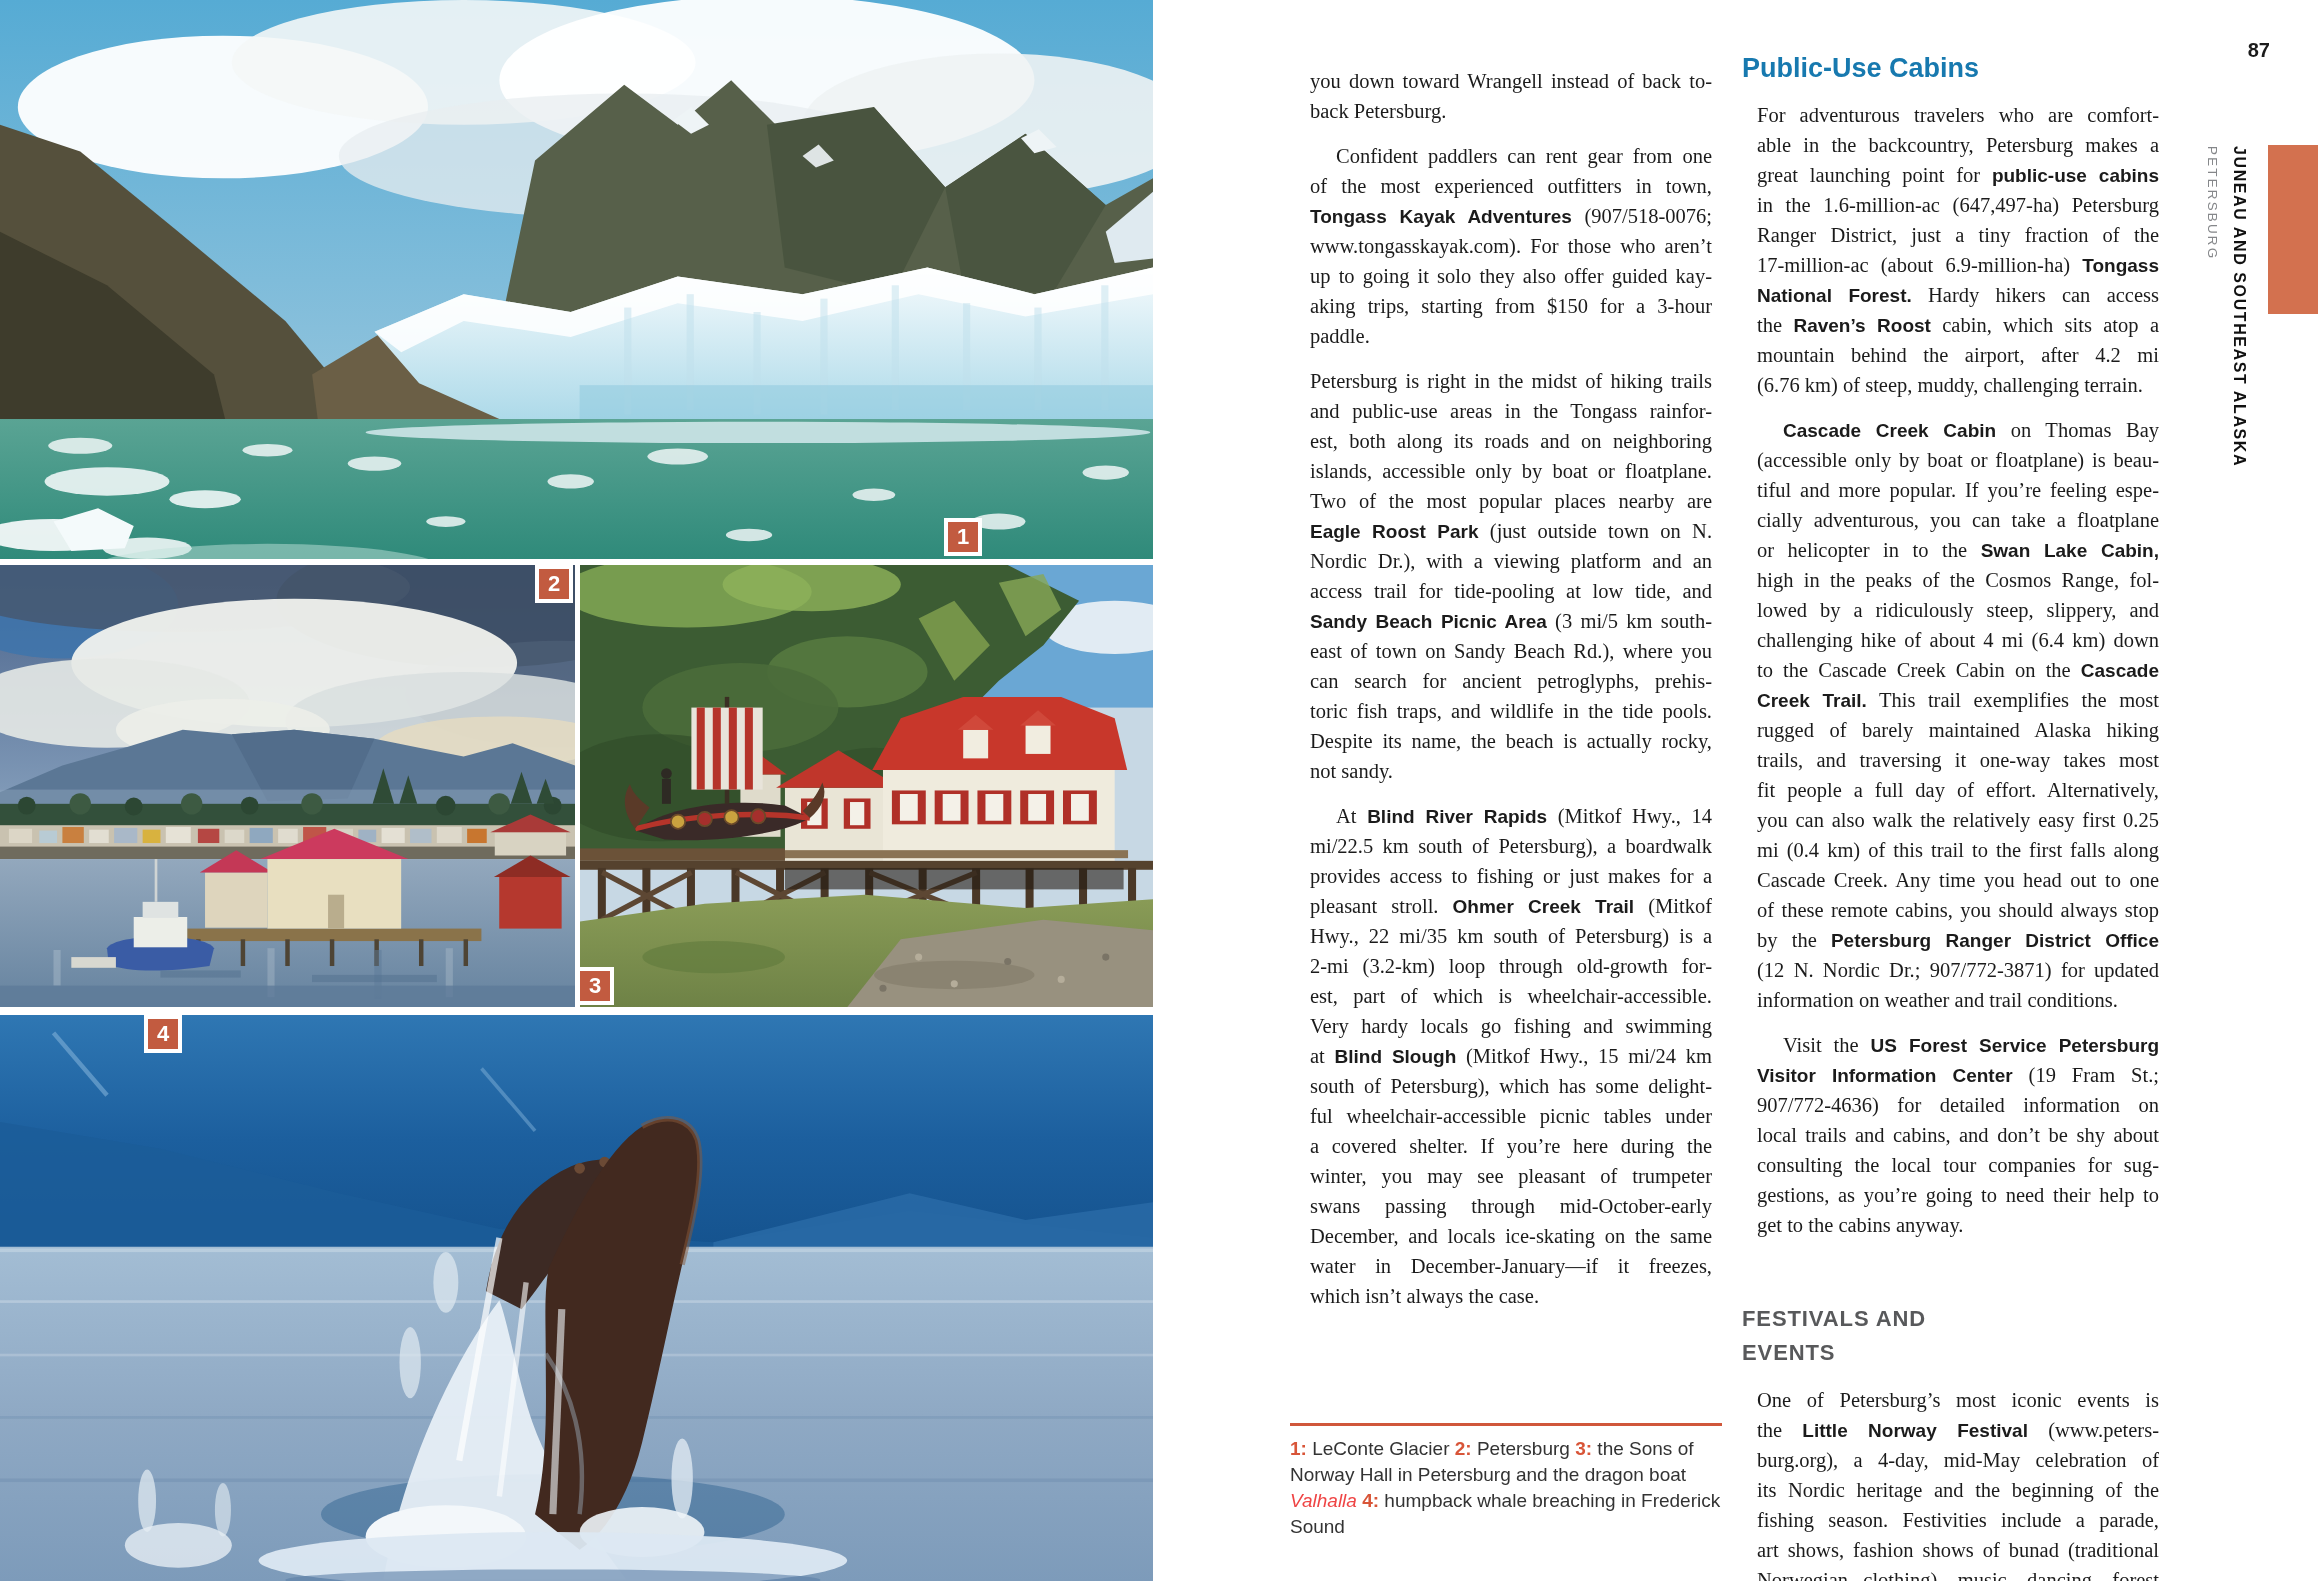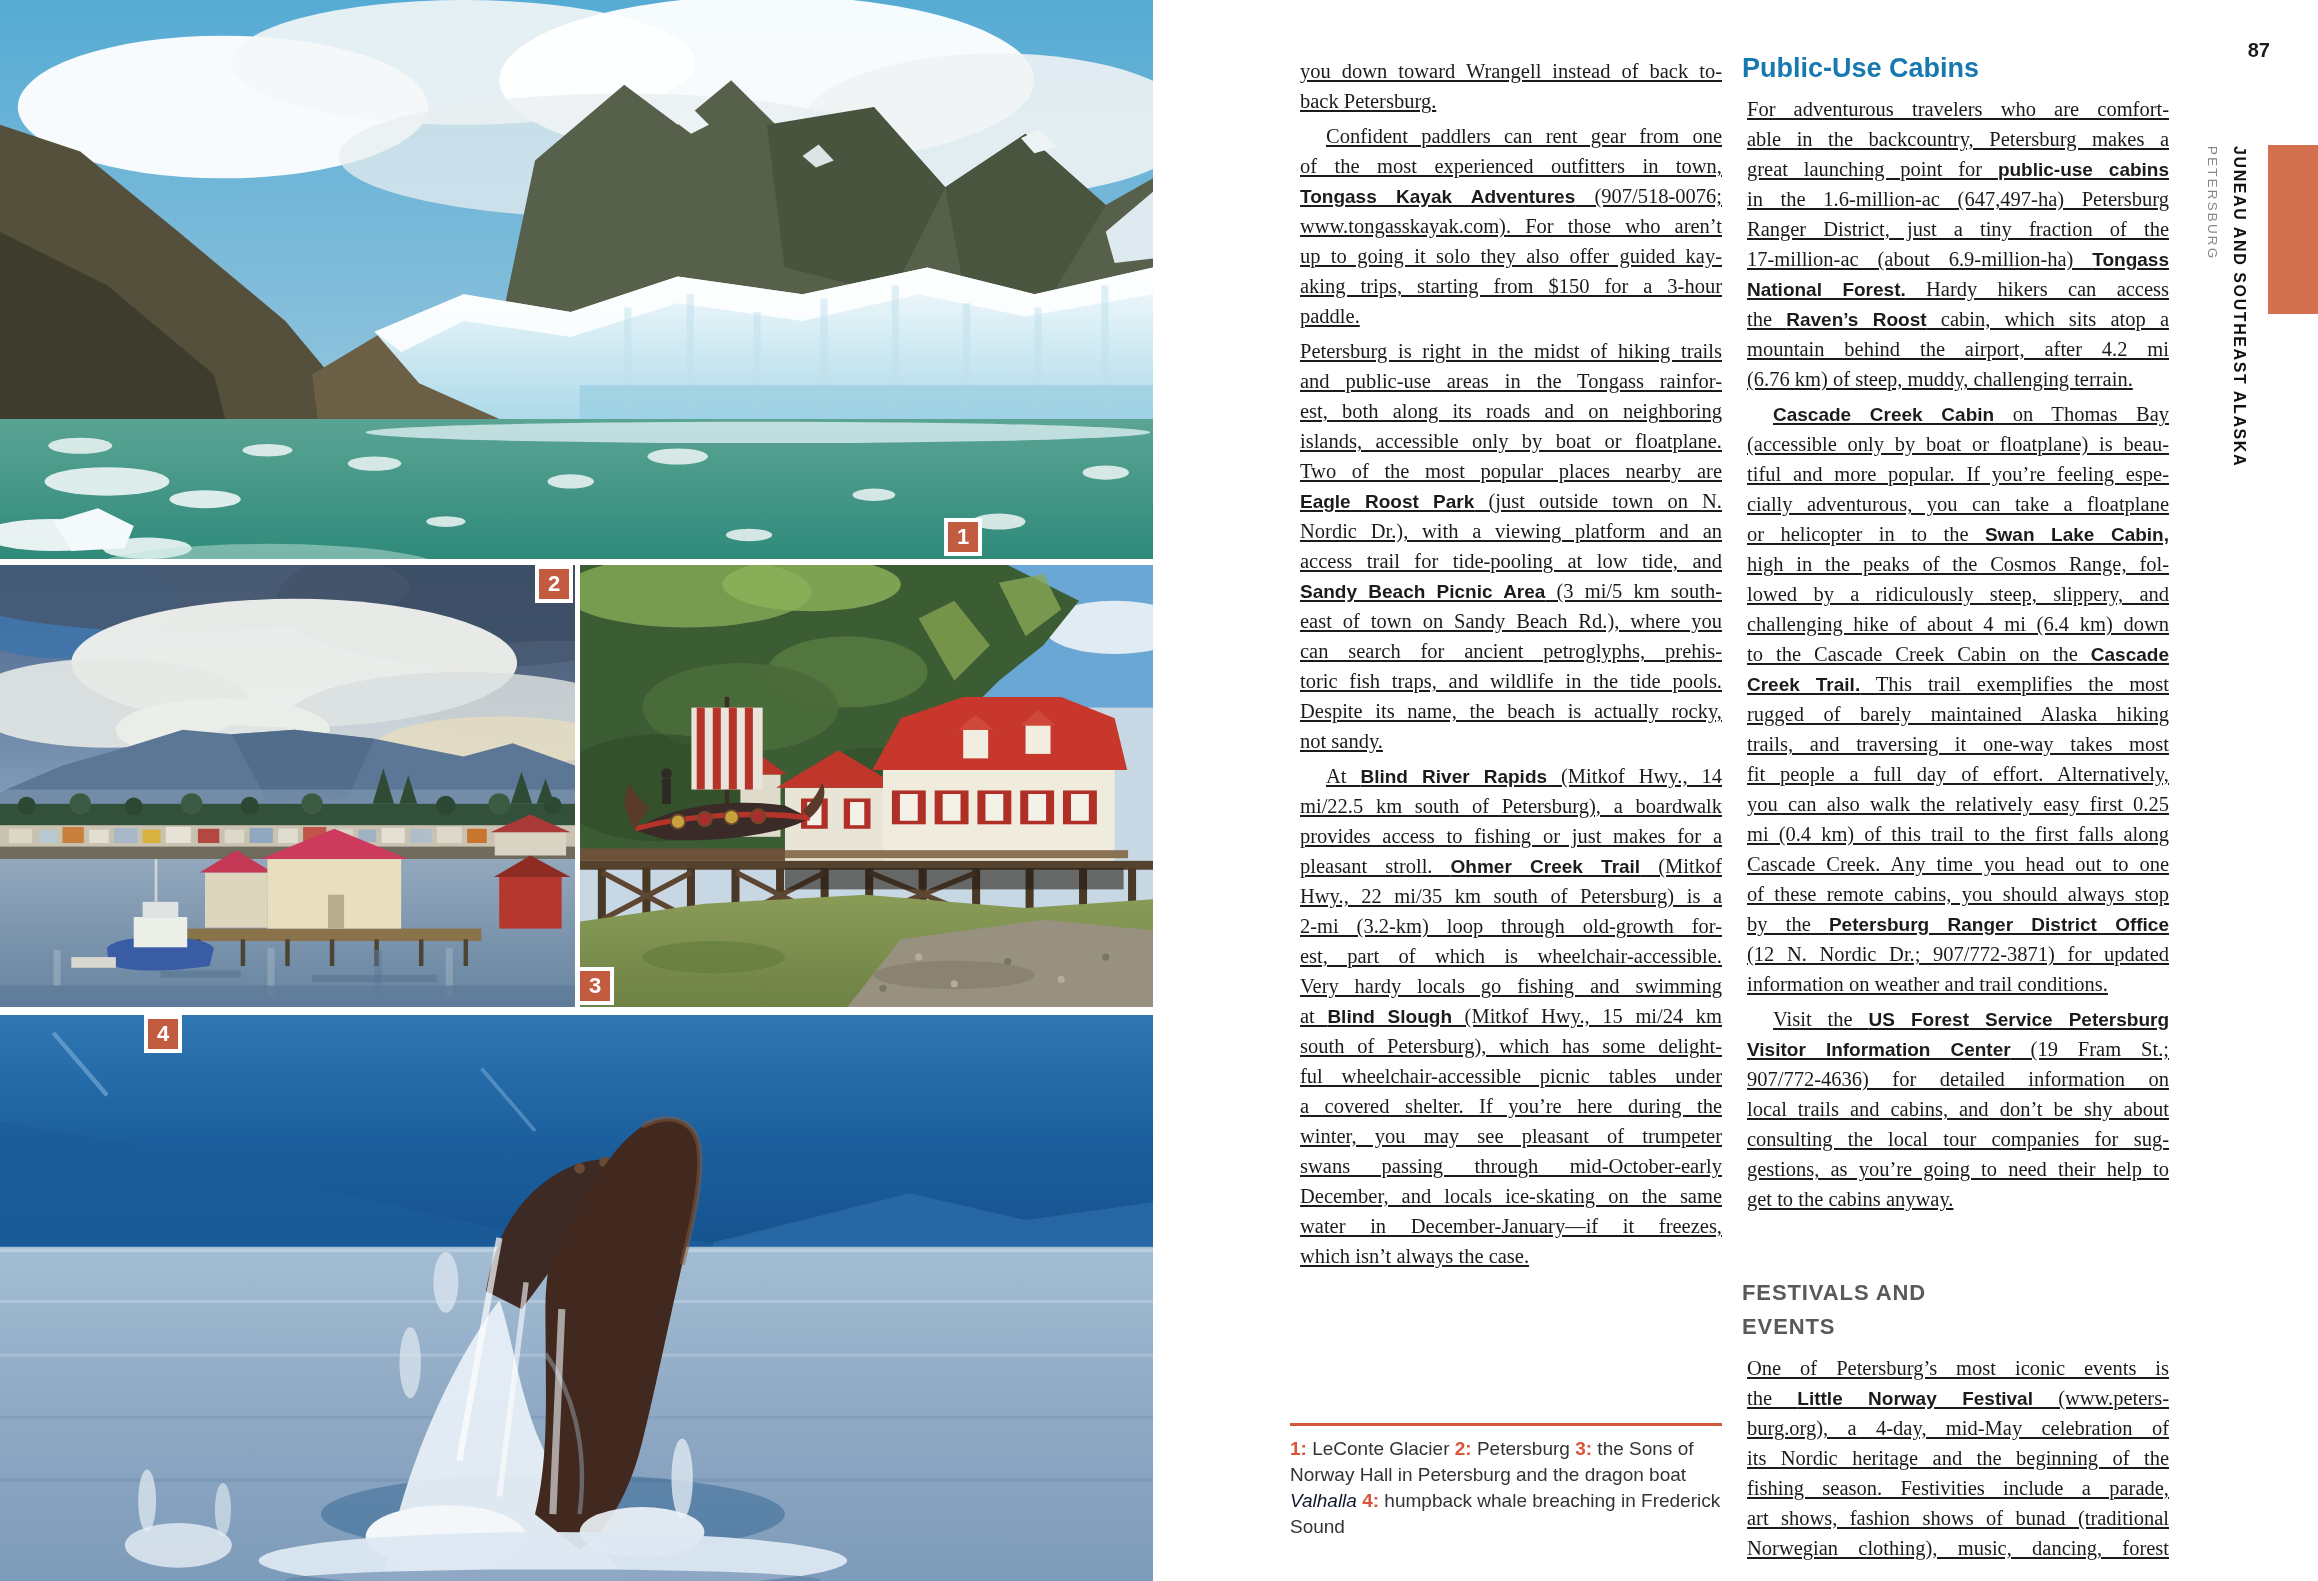--- a/index.html
+++ b/index.html
@@ -10,37 +10,37 @@
   #photo1{left:0;top:0;width:1153px;height:559px;}
   #photo2{left:0;top:565px;width:575px;height:442px;}
   #photo3{left:580px;top:565px;width:573px;height:442px;}
   #photo4{left:0;top:1015px;width:1153px;height:566px;}
   .badge{position:absolute;width:30px;height:30px;border:4.5px solid #ffffff;background:var(--accent-orange,#c25b40);
          color:#fff;font-family:"Liberation Sans","DejaVu Sans",sans-serif;font-weight:bold;font-size:22px;
          display:flex;align-items:center;justify-content:center;z-index:5;}
   .col{position:absolute;top:51px;width:432px;}
   #col0{left:1295px;}
   #col1{left:1742px;}
-  .para{margin:5px;text-decoration:underline;}
+  .para{margin:15px;}
   .line{height:30px;line-height:30px;text-align:justify;text-align-last:justify;overflow:hidden;
         font-size:20.5px;white-space:normal;}
   .line.last{text-align-last:left;}
   .line.ind{padding-left:26px;}
   .sr{font-family:"Liberation Serif","DejaVu Serif",serif;}
   .sb{font-family:"Liberation Sans","DejaVu Sans",sans-serif;font-weight:bold;font-size:19px;}
   .h{font-family:"Liberation Sans","DejaVu Sans",sans-serif;font-weight:bold;}
   .h.teal{color:var(--heading-teal,#0b8673);font-size:27px;line-height:34px;margin:48px 0 9px 0;}
   .h.blue{color:var(--heading-blue,#1779af);font-size:27px;line-height:34px;margin:0 0 9px 0;}
   .h.section{color:var(--heading-gray,#58595b);font-size:22px;line-height:34px;letter-spacing:0.9px;margin:62px 0 9px 0;}
   .caption-rule{position:absolute;left:1290px;top:1423px;width:432px;height:2.7px;background:var(--rule-orange,#d0573b);}
   .caption{position:absolute;left:1290px;top:1436px;width:450px;
            font-family:"Liberation Sans","DejaVu Sans",sans-serif;font-size:19px;line-height:26px;color:#333;}
   .cn{font-weight:bold;color:var(--caption-number-orange,#d85538);}
   .cr{color:#333;}
-  .ci{font-style:italic;color:#0f172a;}
+  .ci{font-style:italic;color:#ef4444;}
   .pagenum{position:absolute;top:39px;right:49px;font-family:"Liberation Sans","DejaVu Sans",sans-serif;
            font-weight:bold;font-size:20px;color:#1b1b1b;}
   .tab{position:absolute;right:0;top:145px;width:51px;height:169px;background:var(--tab-orange,#d3714f);}
   .vert{position:absolute;writing-mode:vertical-rl;font-family:"Liberation Sans","DejaVu Sans",sans-serif;line-height:1;}
   .vert.chapter{left:2231px;top:146px;font-weight:bold;font-size:16px;letter-spacing:1.6px;color:#111;}
   .vert.section{left:2206px;top:146px;font-size:13.4px;letter-spacing:2.2px;color:var(--margin-label-gray,#85878a);}
 </style>
 </head>
 <body>
 

